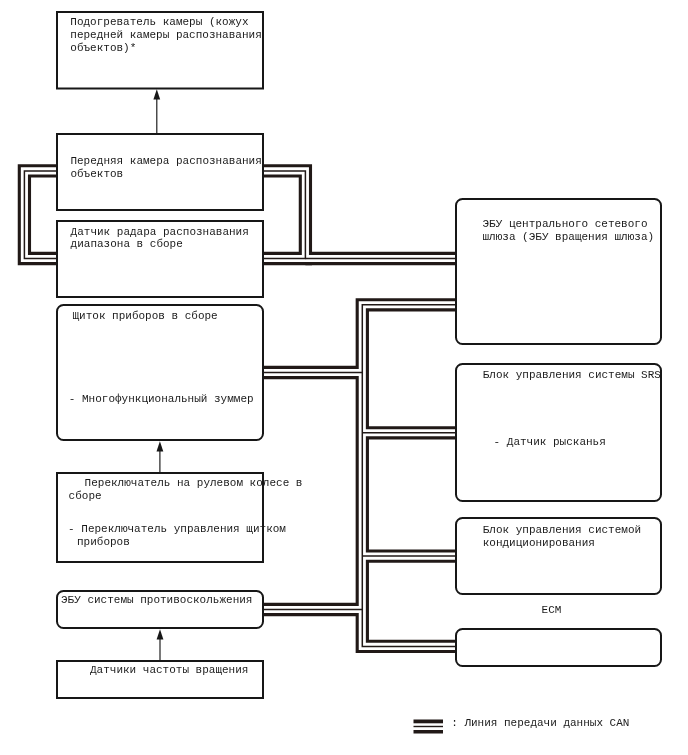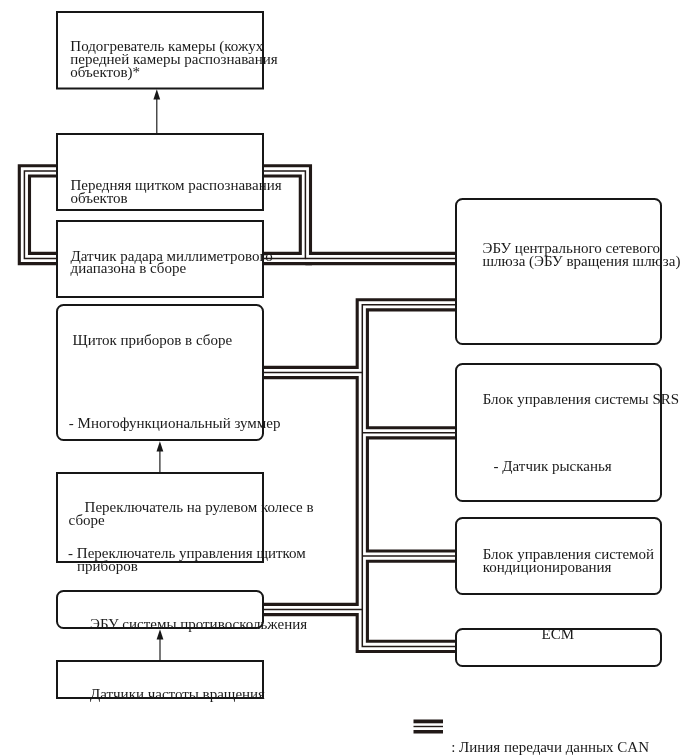--- a/index.html
+++ b/index.html
@@ -2,23 +2,23 @@
 <html><head>
 <meta charset="utf-8">
 <title>CAN data bus block diagram</title>
 <style>
   html,body{margin:0;padding:0;background:#ffffff;}
   body{width:688px;height:755px;overflow:hidden;
        font-family:"Liberation Sans",sans-serif;
        -webkit-font-smoothing:antialiased;}
   #stage{position:relative;width:688px;height:755px;background:#ffffff;overflow:hidden;}
   #art{position:absolute;left:0;top:0;width:688px;height:755px;}
-  .lbl{position:absolute;font-family:Liberation Serif, serif;
-       font-size:15px;line-height:12.8px;color:#1a1a1a;white-space:pre;
-       letter-spacing:0;margin-top:24px;}
+  .lbl{position:absolute;font-family:Liberation Mono, monospace;
+       font-size:11px;line-height:12.8px;color:#1a1a1a;white-space:pre;
+       letter-spacing:0;}
 </style>
 </head>
 <body>
 
 <div id="stage">
 
   <svg id="art" viewBox="0 0 688 755" width="688" height="755">
     <g id="buses" fill="none" stroke-linecap="butt" stroke-linejoin="miter" shape-rendering="geometricPrecision">
         <path d="M 263,170.9 L 24.4,170.9 L 24.4,258.5 L 263,258.5" stroke="#211917" stroke-width="13.3" fill="none"></path>
         <path d="M 263,170.9 L 305.4,170.9 L 305.4,258.5 L 263,258.5" stroke="#211917" stroke-width="13.3" fill="none"></path>
@@ -68,35 +68,35 @@
         <rect x="413.5" y="719.5" width="29.5" height="3.8" fill="#211917"></rect>
         <rect x="413.5" y="725.8" width="29.5" height="1.4" fill="#211917"></rect>
         <rect x="413.5" y="730" width="29.5" height="3.5" fill="#211917"></rect>
       </g>
   </svg>
 
   <div class="lbl" style="left: 70.3px; top: 16px;">Подогреватель камеры (кожух
 передней камеры распознавания
 объектов)*</div>
 
-  <div class="lbl" style="left: 70.4px; top: 155px;">Передняя щитком распознавания
+  <div class="lbl" style="left: 70.4px; top: 155px;">Передняя камера распознавания
 объектов</div>
 
-  <div class="lbl" style="left: 70.6px; top: 225.5px;">Датчик радара миллиметрового
+  <div class="lbl" style="left: 70.6px; top: 225.5px;">Датчик радара распознавания
 диапазона в сборе</div>
 
   <div class="lbl" style="left: 72.5px; top: 309.8px;">Щиток приборов в сборе</div>
   <div class="lbl" style="left: 68.8px; top: 393.4px;">- Многофункциональный зуммер</div>
 
   <div class="lbl" style="left: 68.6px; top: 476.8px; padding-left: 16px;">Переключатель на рулевом колесе в</div>
   <div class="lbl" style="left: 68.6px; top: 489.6px;">сборе</div>
   <div class="lbl" style="left: 68.1px; top: 523px;">- Переключатель управления щитком</div>
   <div class="lbl" style="left: 56px; top: 535.8px; padding-left: 21px;">приборов</div>
 
-  <div class="lbl" style="left: 90px; top: 594.1px;">ЭБУ системы противоскольжения</div>
+  <div class="lbl" style="left: 61px; top: 594.1px;">ЭБУ системы противоскольжения</div>
 
   <div class="lbl" style="left: 90px; top: 664.2px;">Датчики частоты вращения</div>
 
   <div class="lbl" style="left: 482.5px; top: 218.1px;">ЭБУ центрального сетевого
 шлюза (ЭБУ вращения шлюза)</div>
 
   <div class="lbl" style="left: 482.7px; top: 368.8px;">Блок управления системы SRS</div>
   <div class="lbl" style="left: 493.6px; top: 436.2px;">- Датчик рысканья</div>
 
   <div class="lbl" style="left: 482.7px; top: 523.8px;">Блок управления системой

